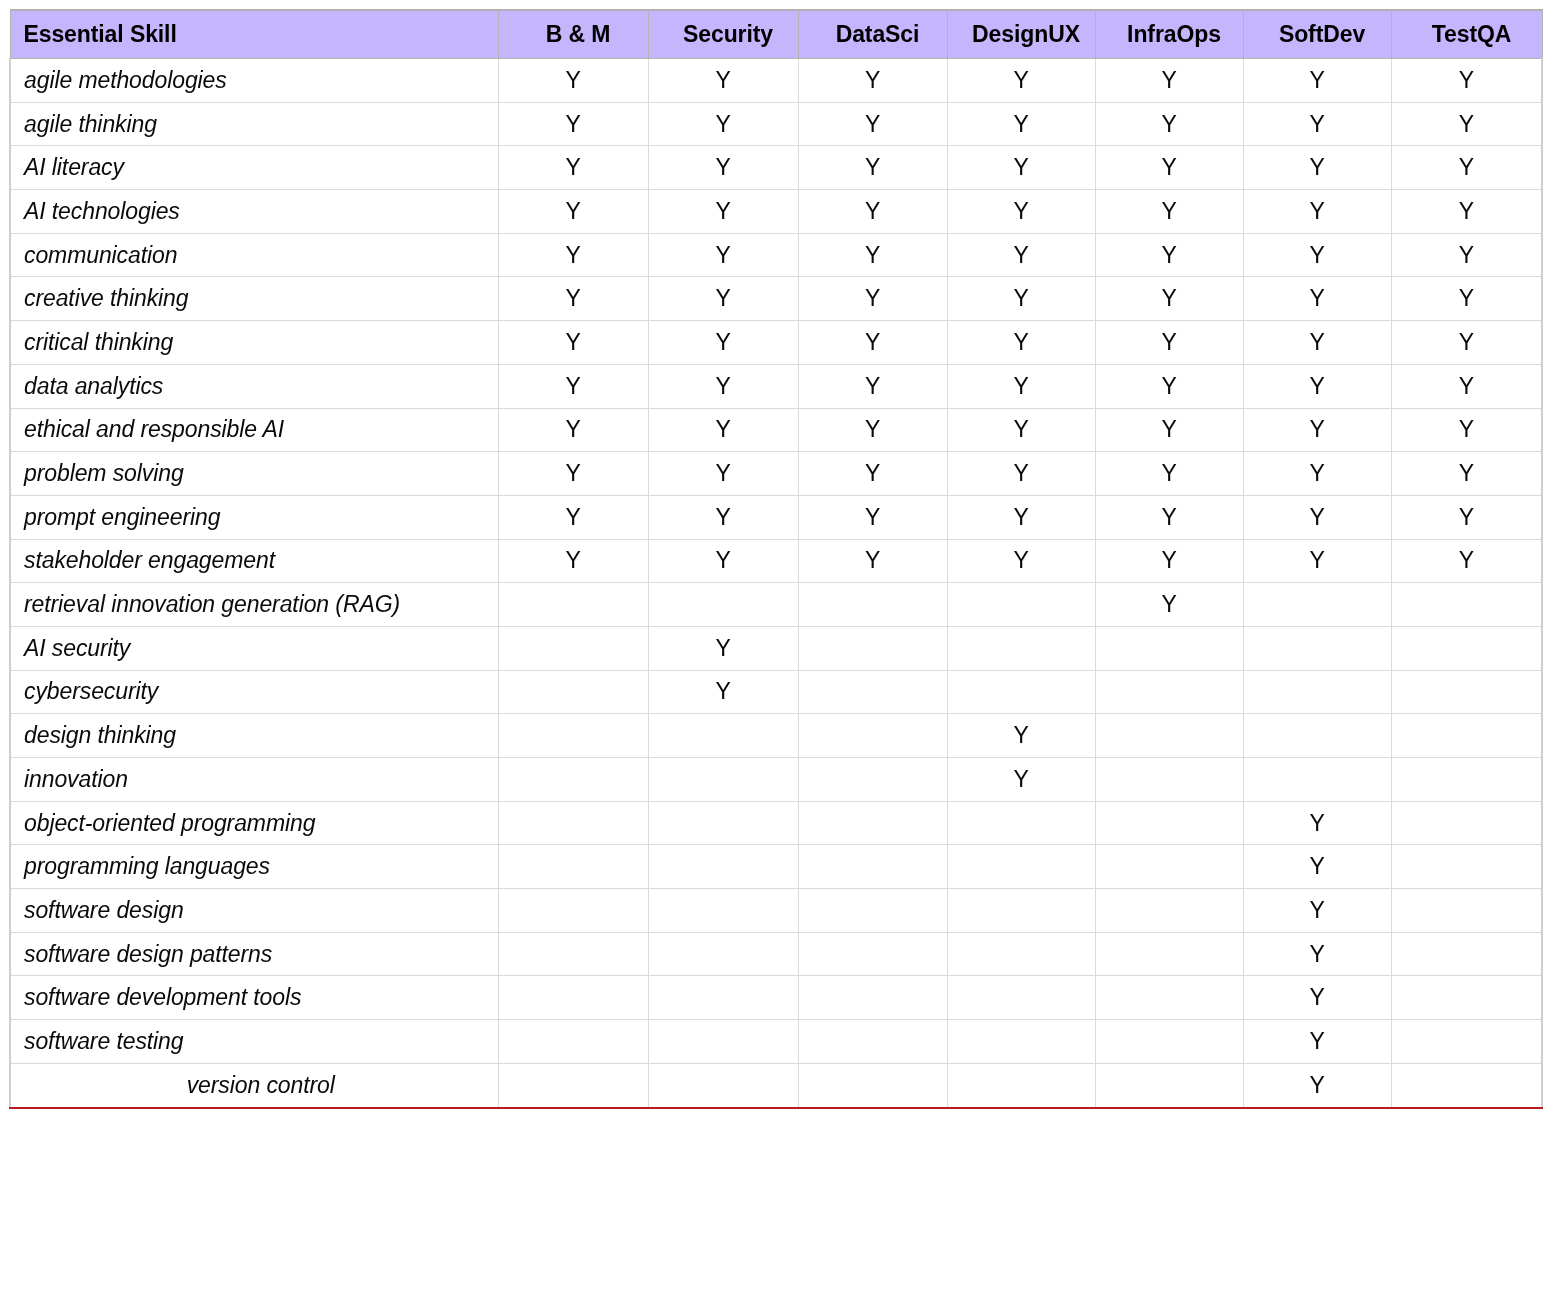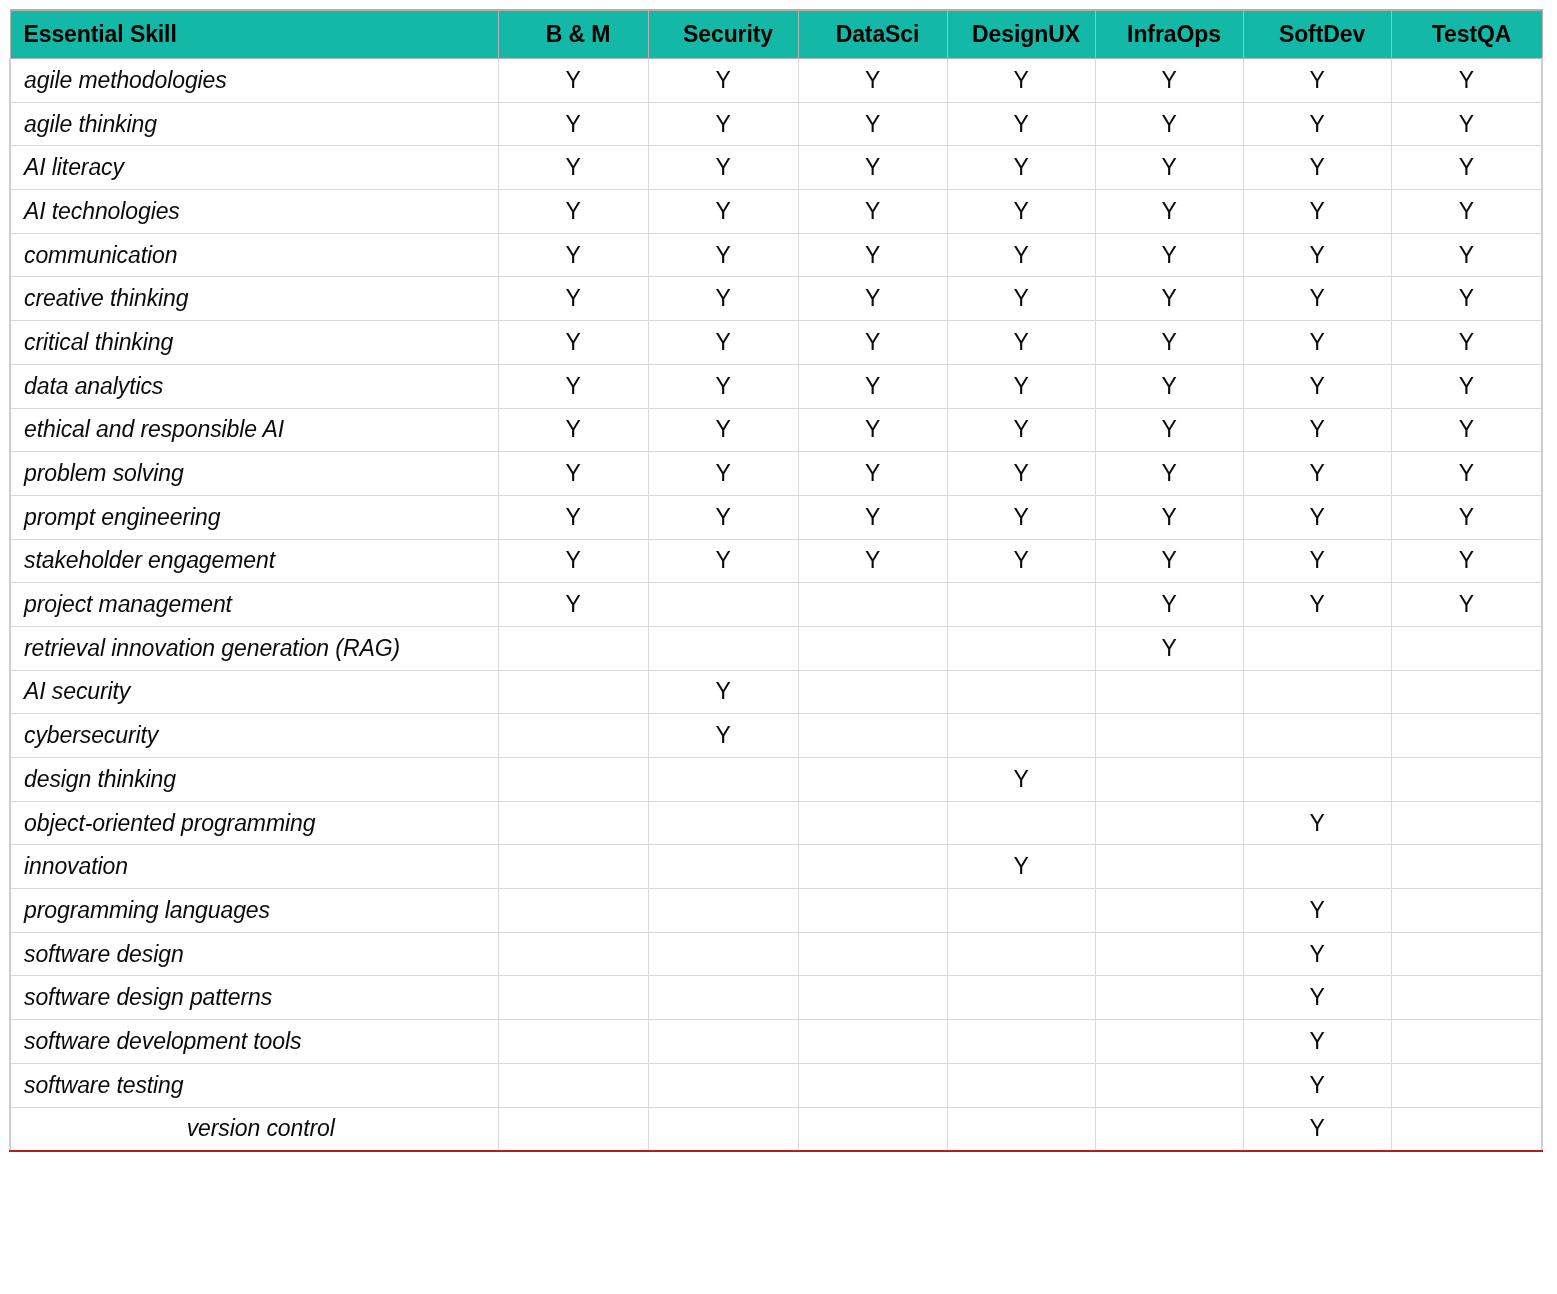--- a/index.html
+++ b/index.html
@@ -23,21 +23,21 @@
   }
 
   table.skill-matrix {
     border-collapse: collapse;
     table-layout: fixed;
     width: 1532px;
     background: #ffffff;
   }
 
   table.skill-matrix thead th {
-    background: #14b8a6;
+    background: #c4b5fd;
     color: #000000;
     font-weight: bold;
     font-size: 23px;
     text-align: left;
     height: 47px;
     padding: 0 0 0 10px;
     border: 1px solid #b3b3b3;
     border-top: 2px solid #b0b0b0;
     white-space: nowrap;
     letter-spacing: -0.1px;
@@ -233,30 +233,20 @@
           <td class="skill-name">stakeholder engagement</td>
           <td class="mark"><span class="mark-glyph">Y</span></td>
           <td class="mark"><span class="mark-glyph">Y</span></td>
           <td class="mark"><span class="mark-glyph">Y</span></td>
           <td class="mark"><span class="mark-glyph">Y</span></td>
           <td class="mark"><span class="mark-glyph">Y</span></td>
           <td class="mark"><span class="mark-glyph">Y</span></td>
           <td class="mark"><span class="mark-glyph">Y</span></td>
         </tr>
         <tr>
-          <td class="skill-name">project management</td>
-          <td class="mark"><span class="mark-glyph">Y</span></td>
-          <td class="mark"><span class="mark-glyph"></span></td>
-          <td class="mark"><span class="mark-glyph"></span></td>
-          <td class="mark"><span class="mark-glyph"></span></td>
-          <td class="mark"><span class="mark-glyph">Y</span></td>
-          <td class="mark"><span class="mark-glyph">Y</span></td>
-          <td class="mark"><span class="mark-glyph">Y</span></td>
-        </tr>
-        <tr>
           <td class="skill-name">retrieval innovation generation (RAG)</td>
           <td class="mark"><span class="mark-glyph"></span></td>
           <td class="mark"><span class="mark-glyph"></span></td>
           <td class="mark"><span class="mark-glyph"></span></td>
           <td class="mark"><span class="mark-glyph"></span></td>
           <td class="mark"><span class="mark-glyph">Y</span></td>
           <td class="mark"><span class="mark-glyph"></span></td>
           <td class="mark"><span class="mark-glyph"></span></td>
         </tr>
         <tr>
@@ -283,37 +273,37 @@
           <td class="skill-name">design thinking</td>
           <td class="mark"><span class="mark-glyph"></span></td>
           <td class="mark"><span class="mark-glyph"></span></td>
           <td class="mark"><span class="mark-glyph"></span></td>
           <td class="mark"><span class="mark-glyph">Y</span></td>
           <td class="mark"><span class="mark-glyph"></span></td>
           <td class="mark"><span class="mark-glyph"></span></td>
           <td class="mark"><span class="mark-glyph"></span></td>
         </tr>
         <tr>
+          <td class="skill-name">innovation</td>
+          <td class="mark"><span class="mark-glyph"></span></td>
+          <td class="mark"><span class="mark-glyph"></span></td>
+          <td class="mark"><span class="mark-glyph"></span></td>
+          <td class="mark"><span class="mark-glyph">Y</span></td>
+          <td class="mark"><span class="mark-glyph"></span></td>
+          <td class="mark"><span class="mark-glyph"></span></td>
+          <td class="mark"><span class="mark-glyph"></span></td>
+        </tr>
+        <tr>
           <td class="skill-name">object-oriented programming</td>
           <td class="mark"><span class="mark-glyph"></span></td>
           <td class="mark"><span class="mark-glyph"></span></td>
           <td class="mark"><span class="mark-glyph"></span></td>
           <td class="mark"><span class="mark-glyph"></span></td>
           <td class="mark"><span class="mark-glyph"></span></td>
           <td class="mark"><span class="mark-glyph">Y</span></td>
-          <td class="mark"><span class="mark-glyph"></span></td>
-        </tr>
-        <tr>
-          <td class="skill-name">innovation</td>
-          <td class="mark"><span class="mark-glyph"></span></td>
-          <td class="mark"><span class="mark-glyph"></span></td>
-          <td class="mark"><span class="mark-glyph"></span></td>
-          <td class="mark"><span class="mark-glyph">Y</span></td>
-          <td class="mark"><span class="mark-glyph"></span></td>
-          <td class="mark"><span class="mark-glyph"></span></td>
           <td class="mark"><span class="mark-glyph"></span></td>
         </tr>
         <tr>
           <td class="skill-name">programming languages</td>
           <td class="mark"><span class="mark-glyph"></span></td>
           <td class="mark"><span class="mark-glyph"></span></td>
           <td class="mark"><span class="mark-glyph"></span></td>
           <td class="mark"><span class="mark-glyph"></span></td>
           <td class="mark"><span class="mark-glyph"></span></td>
           <td class="mark"><span class="mark-glyph">Y</span></td>

